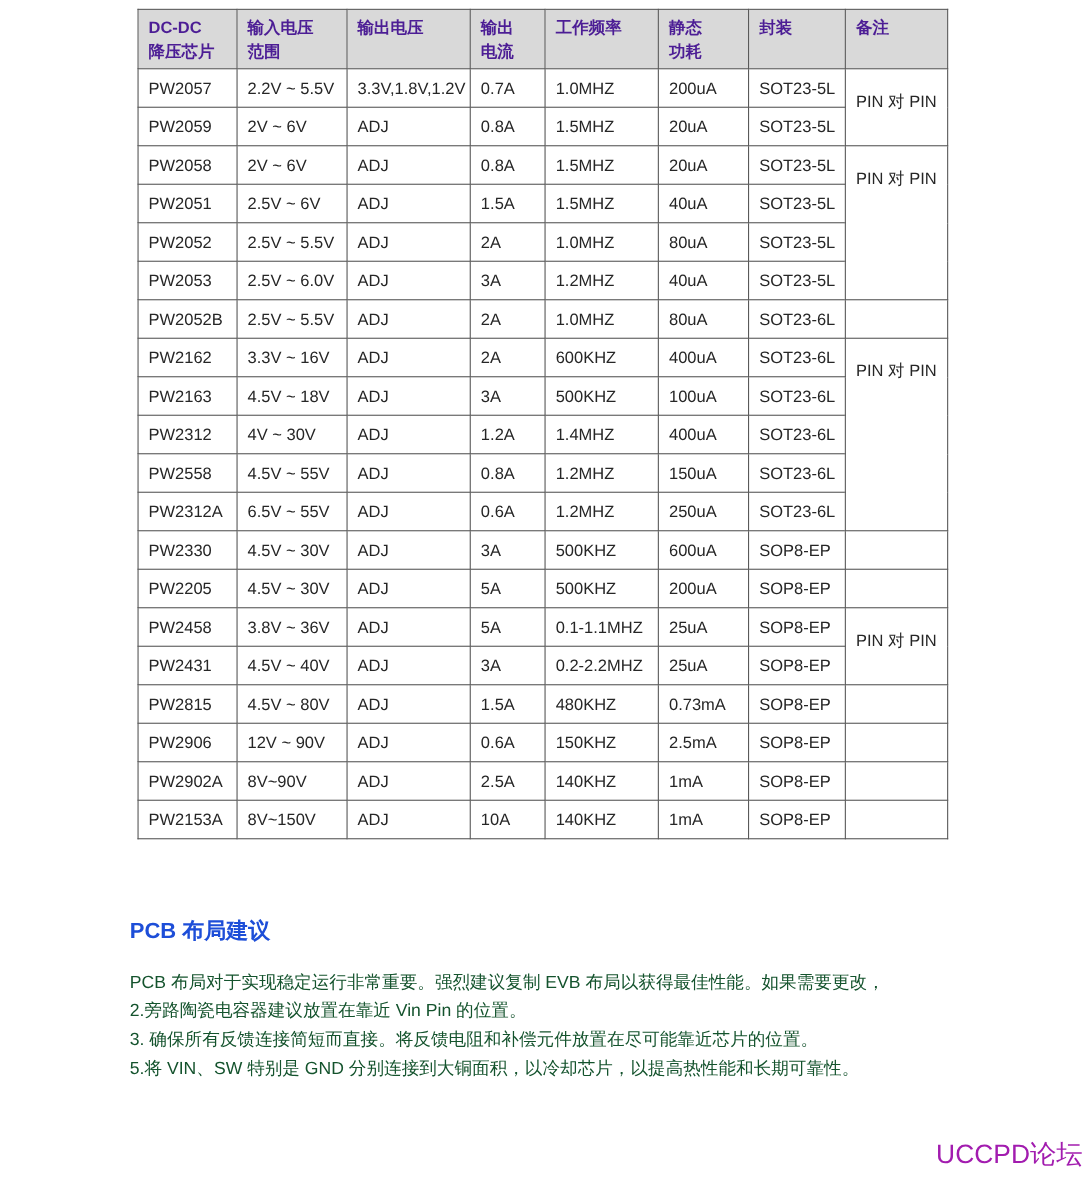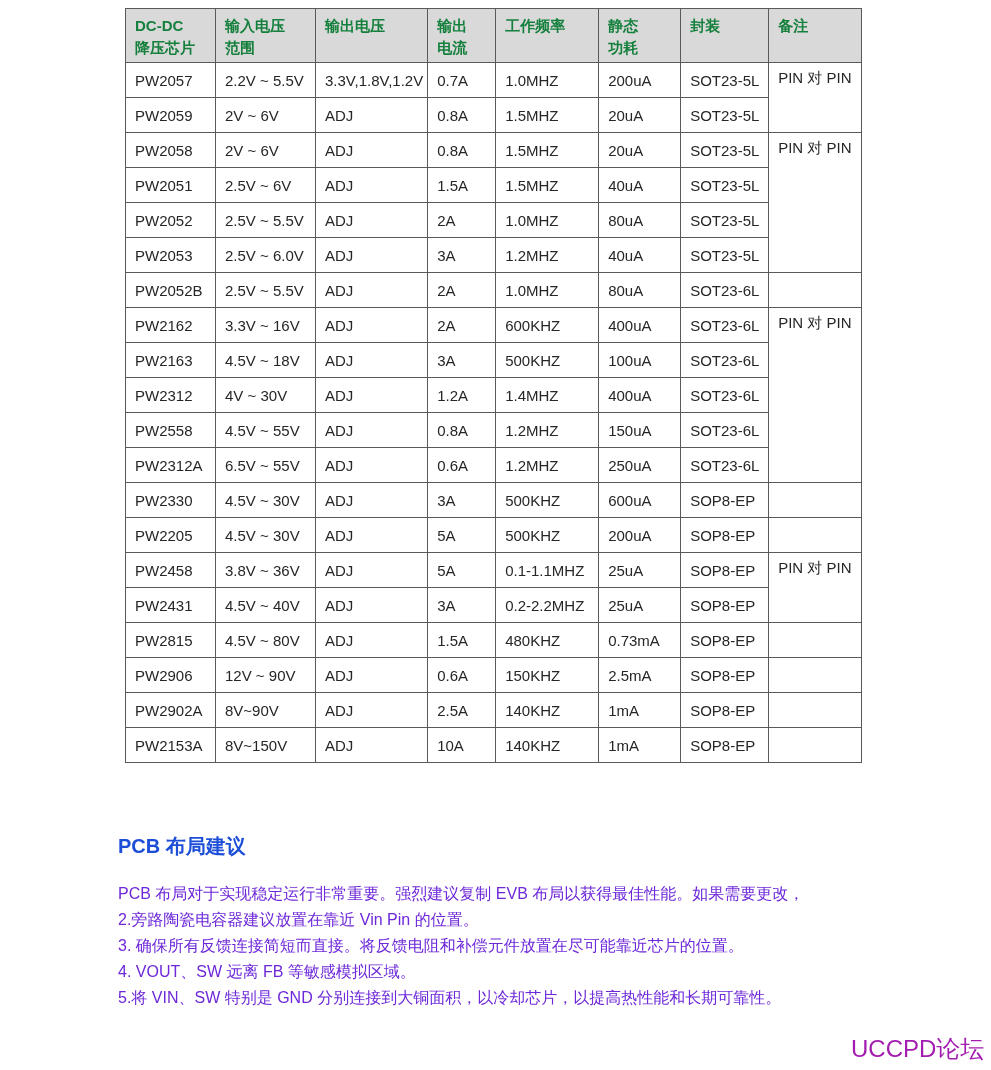--- a/index.html
+++ b/index.html
@@ -25,59 +25,59 @@
     table-layout: fixed;
   }
   table.chips th, table.chips td {
     border: 1px solid #595959;
     box-sizing: border-box;
     overflow: hidden;
     white-space: nowrap;
   }
   table.chips th {
     background: #d9d9d9;
-    color: #15803d;
+    color: #4c1d95;
     font-size: 15px;
     font-weight: bold;
     text-align: left;
     vertical-align: top;
     padding: 6px 4px 0 9px;
     height: 54px;
     line-height: 22px;
   }
   table.chips td {
     color: #262626;
     font-size: 15px;
     font-weight: normal;
     height: 35px;
     padding: 0 4px 0 9px;
     vertical-align: middle;
   }
   table.chips td.remark-cell {
     vertical-align: top;
-    padding-top: 6px;
+    padding-top: 20px;
     margin-top: 45px;
   }
 
   
   .pcb-heading {
     position: absolute;
     left: 118px;
     top: 833px;
     font-size: 20px;
     font-weight: bold;
     color: #1d4ed8;
   }
   .pcb-body {
     position: absolute;
     left: 118px;
     top: 881px;
     width: 790px;
     font-size: 16px;
-    color: #6d28d9;
+    color: #14532d;
   }
   .pcb-body .line {
     height: 26px;
     line-height: 26px;
     white-space: nowrap;
   }
 
   
   .watermark {
     position: absolute;
@@ -330,19 +330,18 @@
         </tr>
       </tbody>
   </table>
 
   <div class="pcb-heading">PCB 布局建议</div>
 
   <div class="pcb-body">
       <div class="line">PCB 布局对于实现稳定运行非常重要。强烈建议复制 EVB 布局以获得最佳性能。如果需要更改，</div>
       <div class="line">2.旁路陶瓷电容器建议放置在靠近 Vin Pin 的位置。</div>
       <div class="line">3. 确保所有反馈连接简短而直接。将反馈电阻和补偿元件放置在尽可能靠近芯片的位置。</div>
-      <div class="line">4. VOUT、SW 远离 FB 等敏感模拟区域。</div>
       <div class="line">5.将 VIN、SW 特别是 GND 分别连接到大铜面积，以冷却芯片，以提高热性能和长期可靠性。</div>
     </div>
 
   <div class="watermark">UCCPD论坛</div>
 
 </div>
 
 </body></html>

